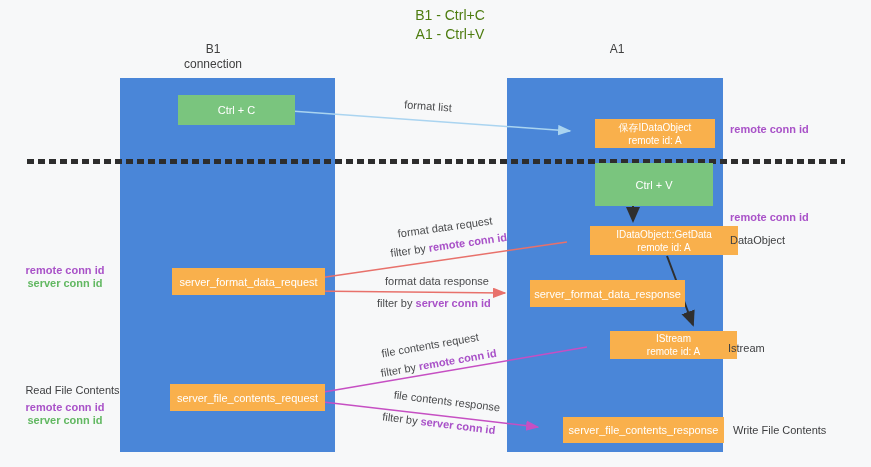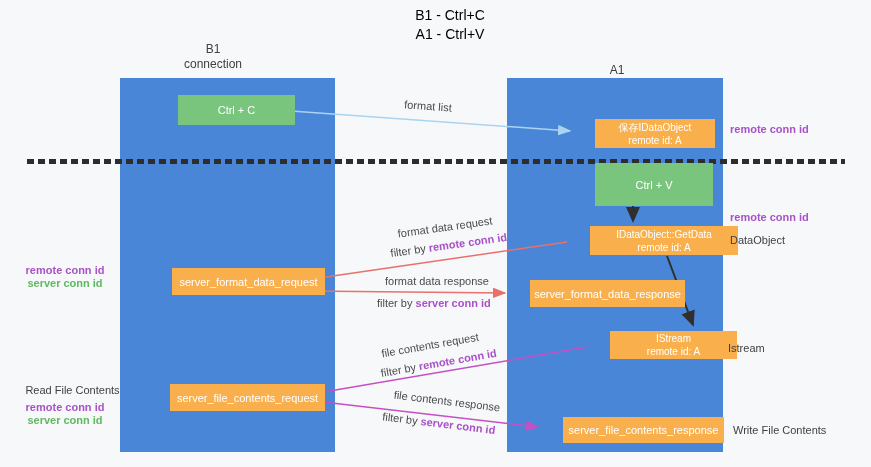--- a/index.html
+++ b/index.html
@@ -7,21 +7,21 @@
   #stage { position:relative; width:871px; height:467px; background:#f7f8f9; overflow:hidden; }
 
   .col { position:absolute; top:78px; height:374px; background:#4a86d8; }
   #col-left  { left:120px; width:215px; }
   #col-right { left:507px; width:216px; }
 
   .dashline { position:absolute; left:27px; top:159px; width:818px; height:5px;
     background:repeating-linear-gradient(90deg,#2d2d2d 0 7px, transparent 7px 11px); }
 
   .title { position:absolute; left:350px; top:6px; width:200px; text-align:center;
-    font-size:14px; line-height:19px; color:#000000; }
+    font-size:14px; line-height:19px; color:#4d7c0f; }
 
   .colhead { position:absolute; top:42px; width:140px; text-align:center;
     font-size:12px; line-height:15px; color:#404040; }
 
   .box { position:absolute; display:flex; flex-direction:column; align-items:center;
     justify-content:center; color:#ffffff; text-align:center; font-size:11px;margin-left:20px; }
   .box.orange { background:#f9b04c; }
   .box.green  { background:#7ac57e; }
   .box .l2 { font-size:10px; line-height:13px; }
 
@@ -39,21 +39,21 @@
 
   <div class="title">
     <div>B1 - Ctrl+C</div>
     <div>A1 - Ctrl+V</div>
   </div>
 
   <div class="colhead" style="left:143px;">
     <div>B1</div>
     <div>connection</div>
   </div>
-  <div class="colhead" style="left:547px;margin-top:21px;">
+  <div class="colhead" style="left:547px;">
     <div>A1</div>
   </div>
 
   <div class="col" id="col-left"></div>
   <div class="col" id="col-right"></div>
 
   <div class="dashline"></div>
 
   <svg class="arrows" width="871" height="467" viewBox="0 0 871 467">
     <defs>

